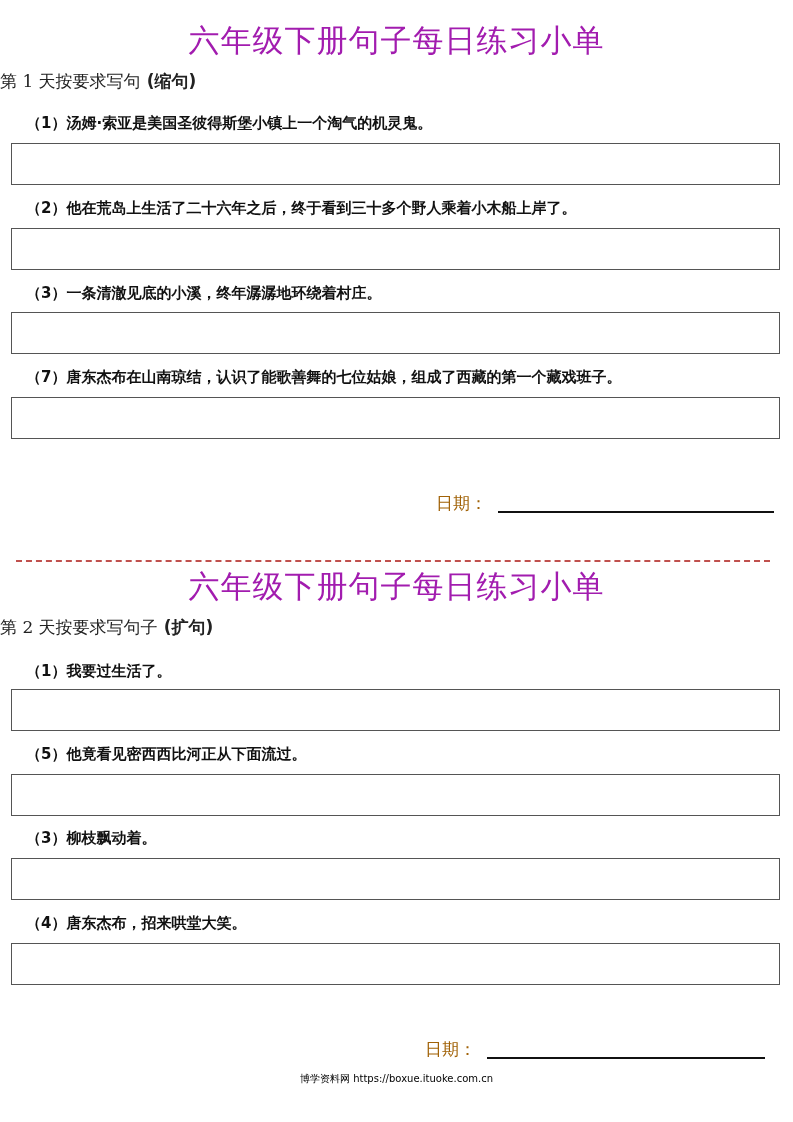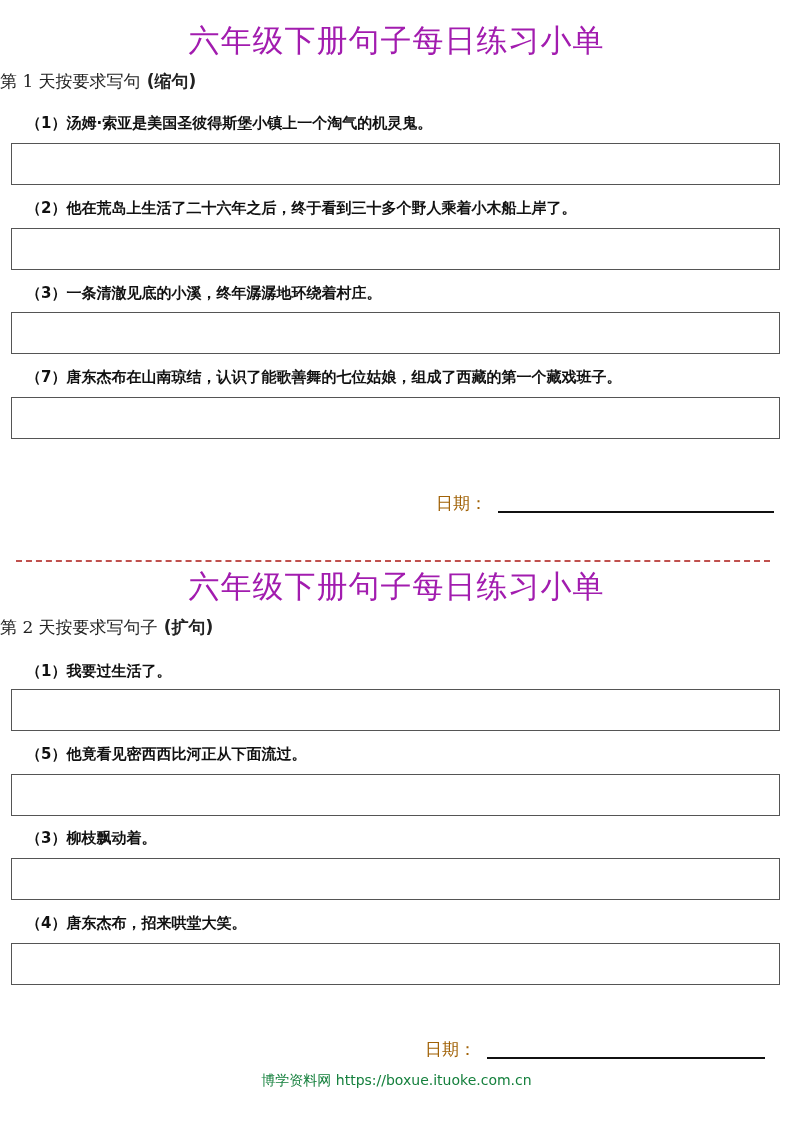--- a/index.html
+++ b/index.html
@@ -29,21 +29,21 @@
     }
     .date-line {
       position: absolute; height: 0; border-top: 2px solid #111;
     }
     .divider {
       position: absolute; left: 16px; width: 754px; top: 560px; height: 0;
       border-top: 2px dashed #c0504d;
     }
     .footer {
       position: absolute; left: 0; width: 793px; text-align: center; top: 1072px;
-      font-size: 14px; color: #15803d;
+      font-size: 10px; color: #000000;
     }
   </style>
 </head>
 <body>
 
 <div class="title" style="top:20px;">六年级下册句子每日练习小单</div>
 <div class="subtitle" style="top:70px;"><span>第 1 天按要求写句</span><span class="tag">(缩句)</span></div>
 
 <div class="q" style="top:114px;">（1）汤姆·索亚是美国圣彼得斯堡小镇上一个淘气的机灵鬼。</div>
 <div class="box" style="top:143px;"></div>

